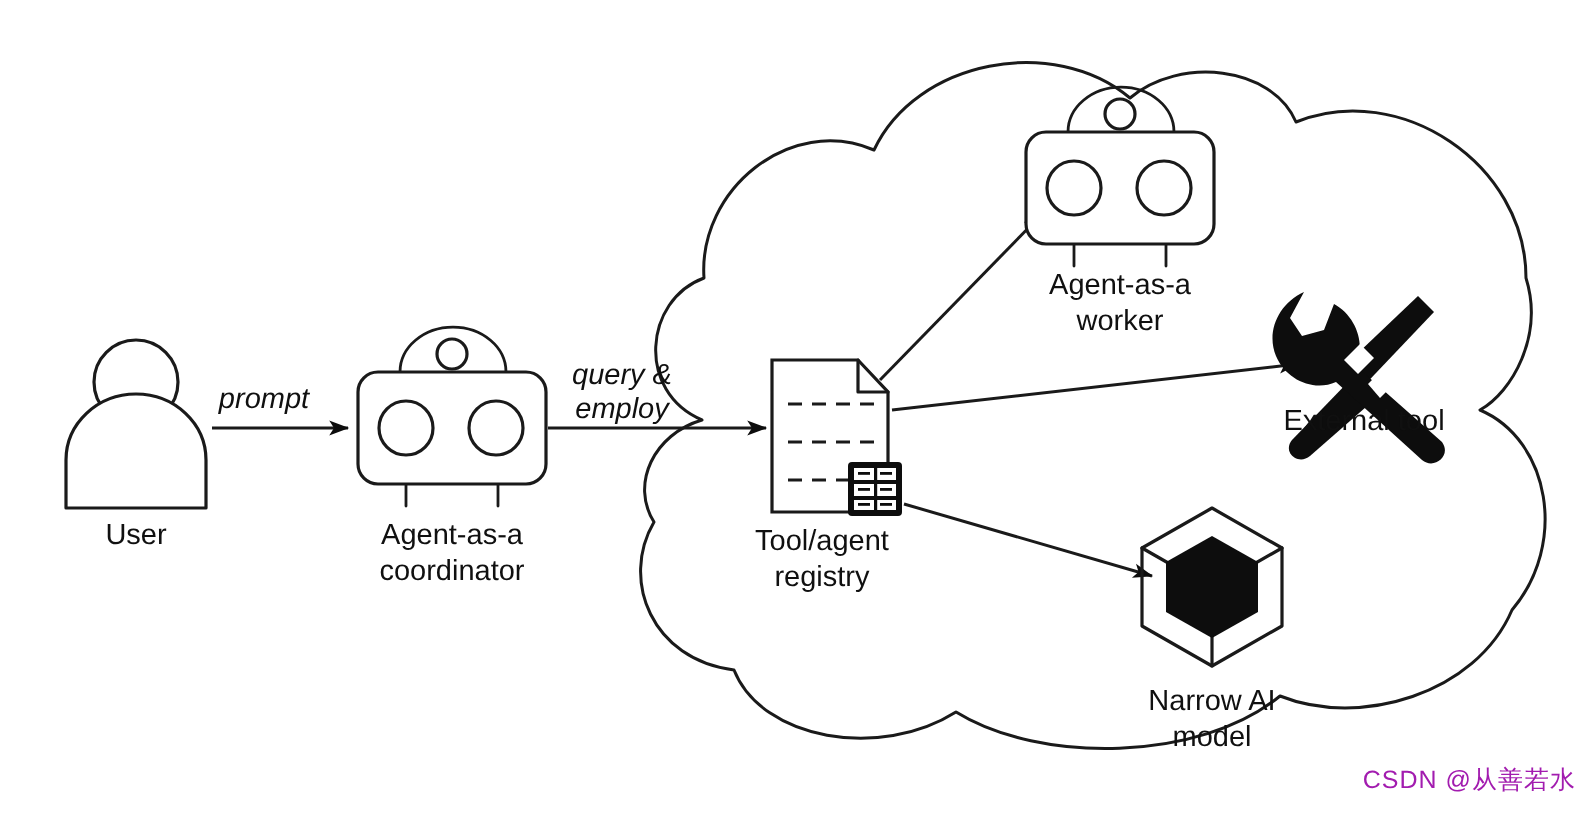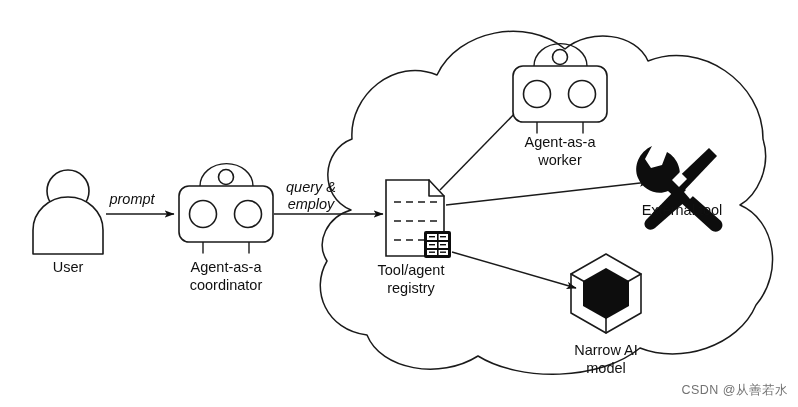--- a/index.html
+++ b/index.html
@@ -84,21 +84,21 @@
     font-style: italic;
     fill: #101010;
     text-anchor: middle;
   }
   .watermark-text {
     position: absolute;
     right: 10px;
     bottom: 8px;
     font-family: "Liberation Sans", sans-serif;
     font-size: 12.5px;
-    color: #737373;
+    color: #a21caf;
     letter-spacing: 0.5px;
     white-space: nowrap;
     user-select: none;
   }
 </style>
 </head>
 <body>
 
 <div id="diagram-root">
   <svg class="diagram" viewBox="0 0 798 407" xmlns="http://www.w3.org/2000/svg">

